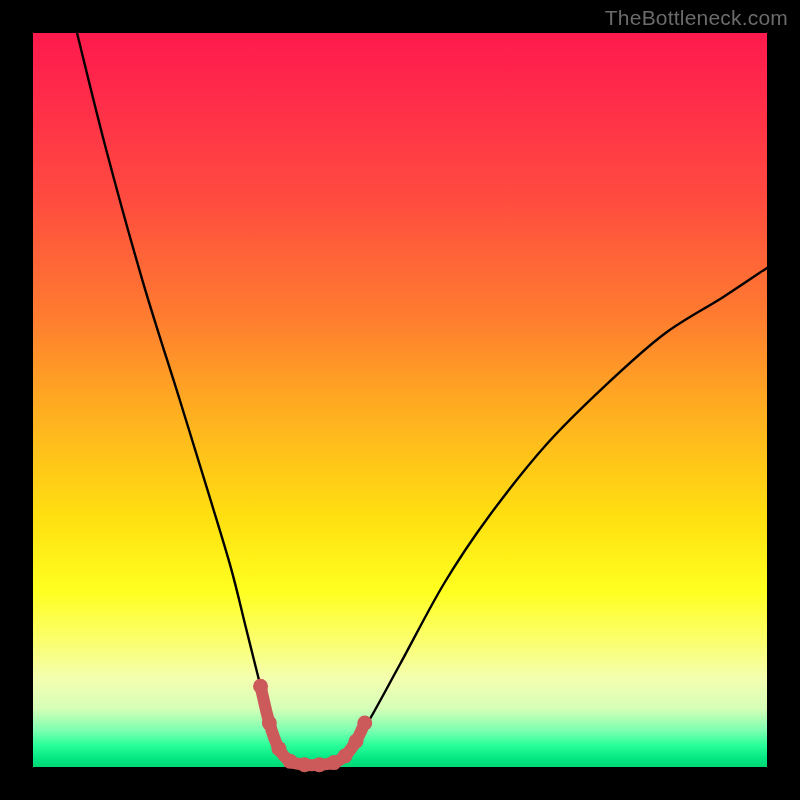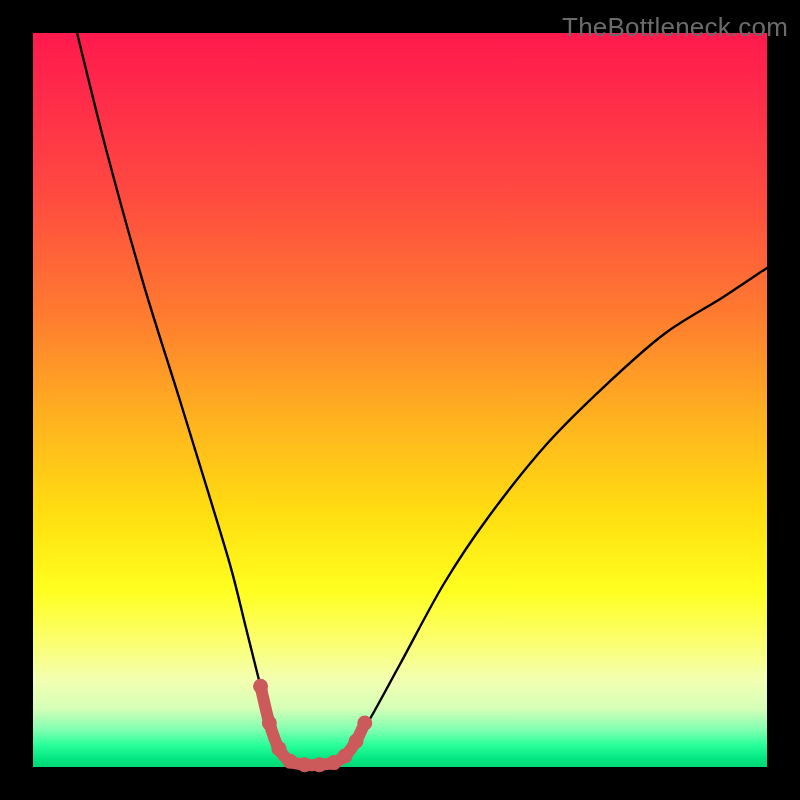--- a/index.html
+++ b/index.html
@@ -47,24 +47,24 @@
   svg.curve {
     position: absolute;
     left: 0;
     top: 0;
     width: 734px;
     height: 734px;
     overflow: visible;
   }
   .watermark {
     position: absolute;
-    top: 12px;
+    top: 6px;
     right: 12px;
     color: #6b6b6b;
-    font-size: 26px;
+    font-size: 21px;
     font-weight: 400;
     letter-spacing: 0.2px;
     user-select: none;
     font-family: Arial, Helvetica, sans-serif;
   }
 </style>
 </head>
 <body>
 
 <div class="frame">

